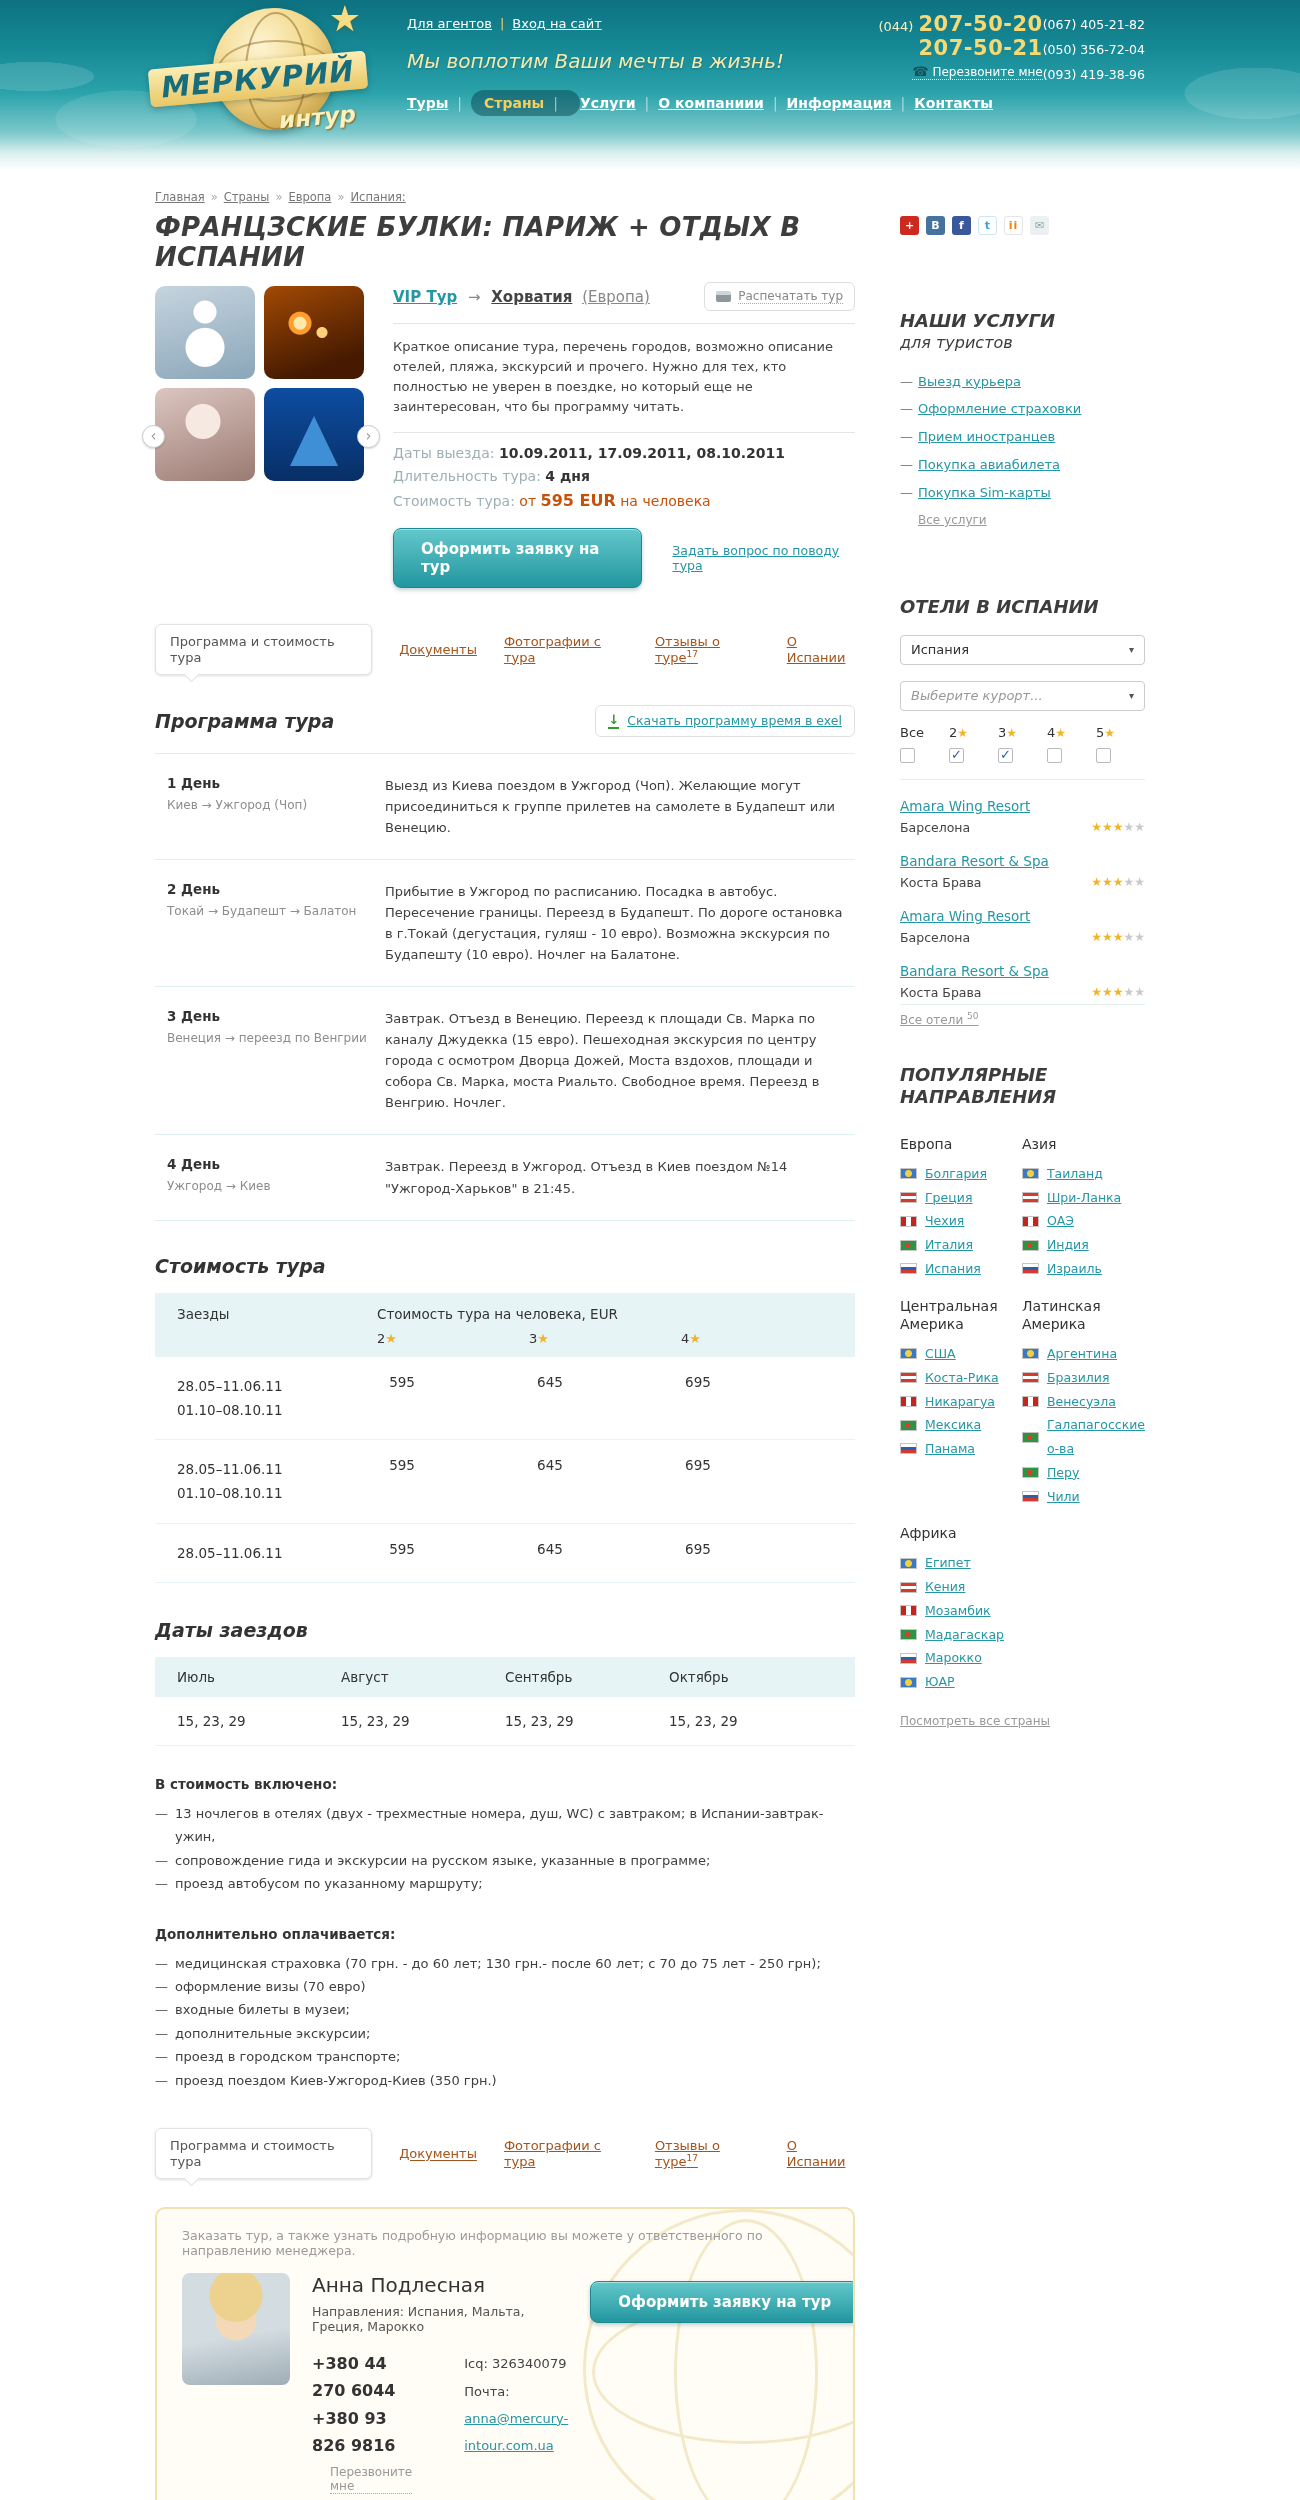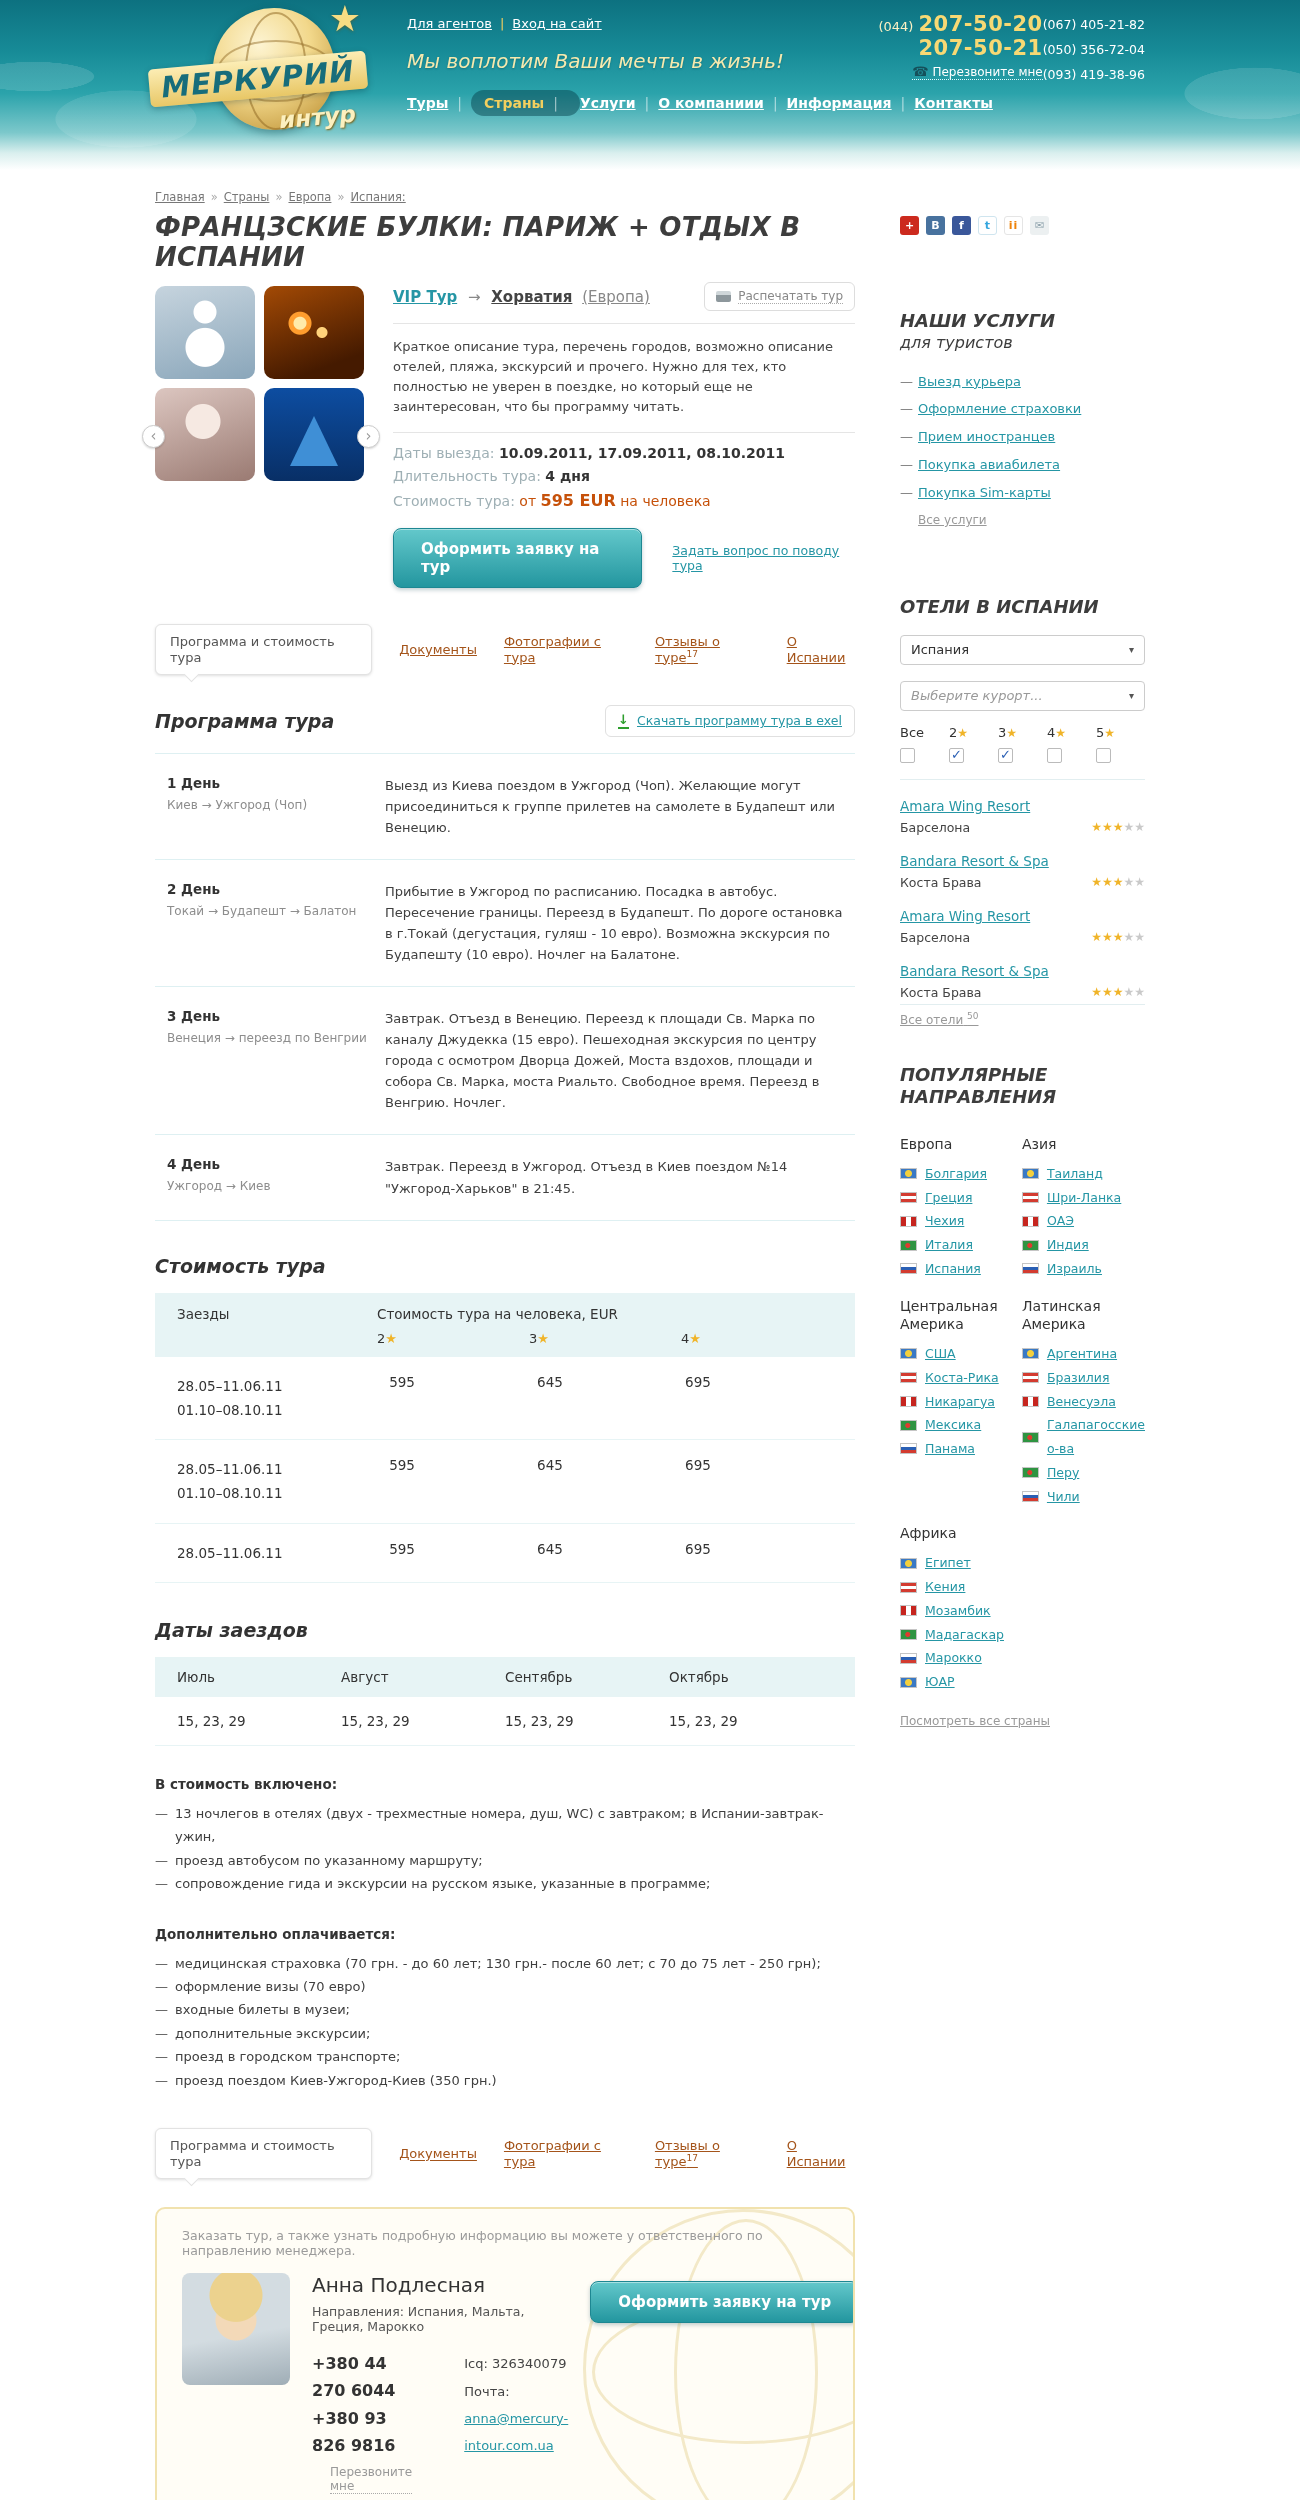--- a/index.html
+++ b/index.html
@@ -331,21 +331,21 @@
           <a class="tab"><span>Документы</span><sup></sup></a>
           <a class="tab"><span>Фотографии с тура</span><sup></sup></a>
           <a class="tab"><span>Отзывы о туре</span><sup>17</sup></a>
           <a class="tab"><span>О Испании</span><sup></sup></a>
         </div>
 
       <div class="prog-head">
         <h2 class="sec-h">Программа тура</h2>
         <a class="dl-link">
           <span class="dl-icon">↓</span>
-          <span class="txt">Скачать программу тура в exel</span>
+          <span class="txt">Скачать программу время в exel</span>
         </a>
       </div>
       <div class="prog-table">
 
       <div class="prog-row">
           <div class="prog-left">
             <div class="prog-day">1 День</div>
             <div class="prog-route">Киев → Ужгород (Чоп)</div>
           </div>
           <div class="prog-text">Выезд из Киева поездом в Ужгород (Чоп). Желающие могут присоединиться к группе прилетев на самолете в Будапешт или Венецию.</div>
@@ -434,22 +434,22 @@
             <div>15, 23, 29</div>
             <div>15, 23, 29</div>
             <div>15, 23, 29</div>
           </div>
       </div>
 
       <div class="list-h">В стоимость включено:</div>
       <div class="dash-list">
 
       <div>13 ночлегов в отелях (двух - трехместные номера, душ, WC) с завтраком; в Испании-завтрак-ужин,</div>
+          <div>сопровождение гида и экскурсии на русском языке, указанные в программе;</div>
           <div>проезд автобусом по указанному маршруту;</div>
-          <div>сопровождение гида и экскурсии на русском языке, указанные в программе;</div>
         </div>
       <div class="list-h">Дополнительно оплачивается:</div>
       <div class="dash-list">
 
       <div>медицинская страховка (70 грн. - до 60 лет; 130 грн.- после 60 лет; с 70 до 75 лет - 250 грн);</div>
           <div>оформление визы (70 евро)</div>
           <div>входные билеты в музеи;</div>
           <div>дополнительные экскурсии;</div>
           <div>проезд в городском транспорте;</div>
           <div>проезд поездом Киев-Ужгород-Киев (350 грн.)</div>

